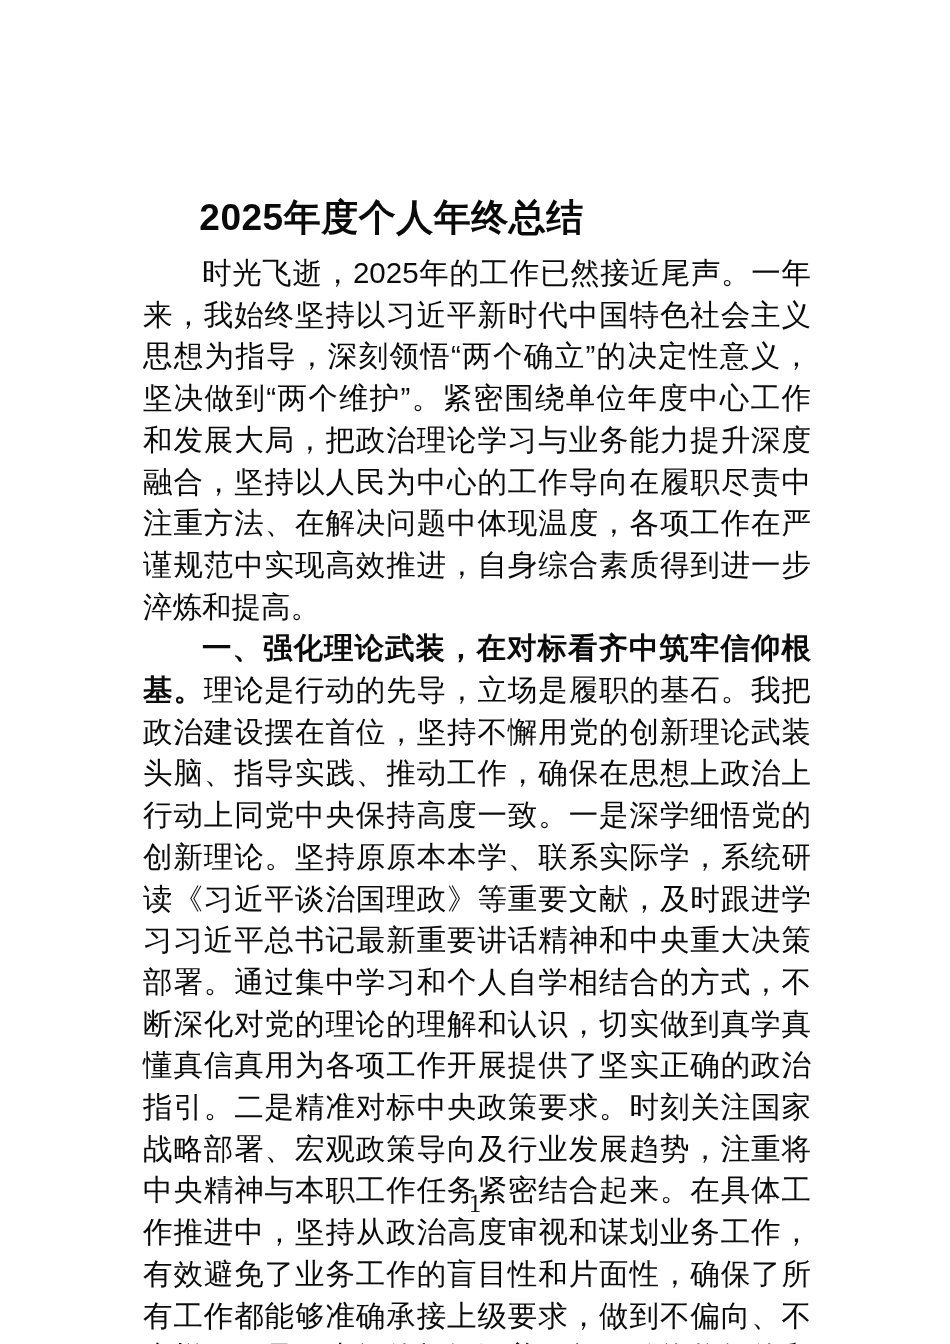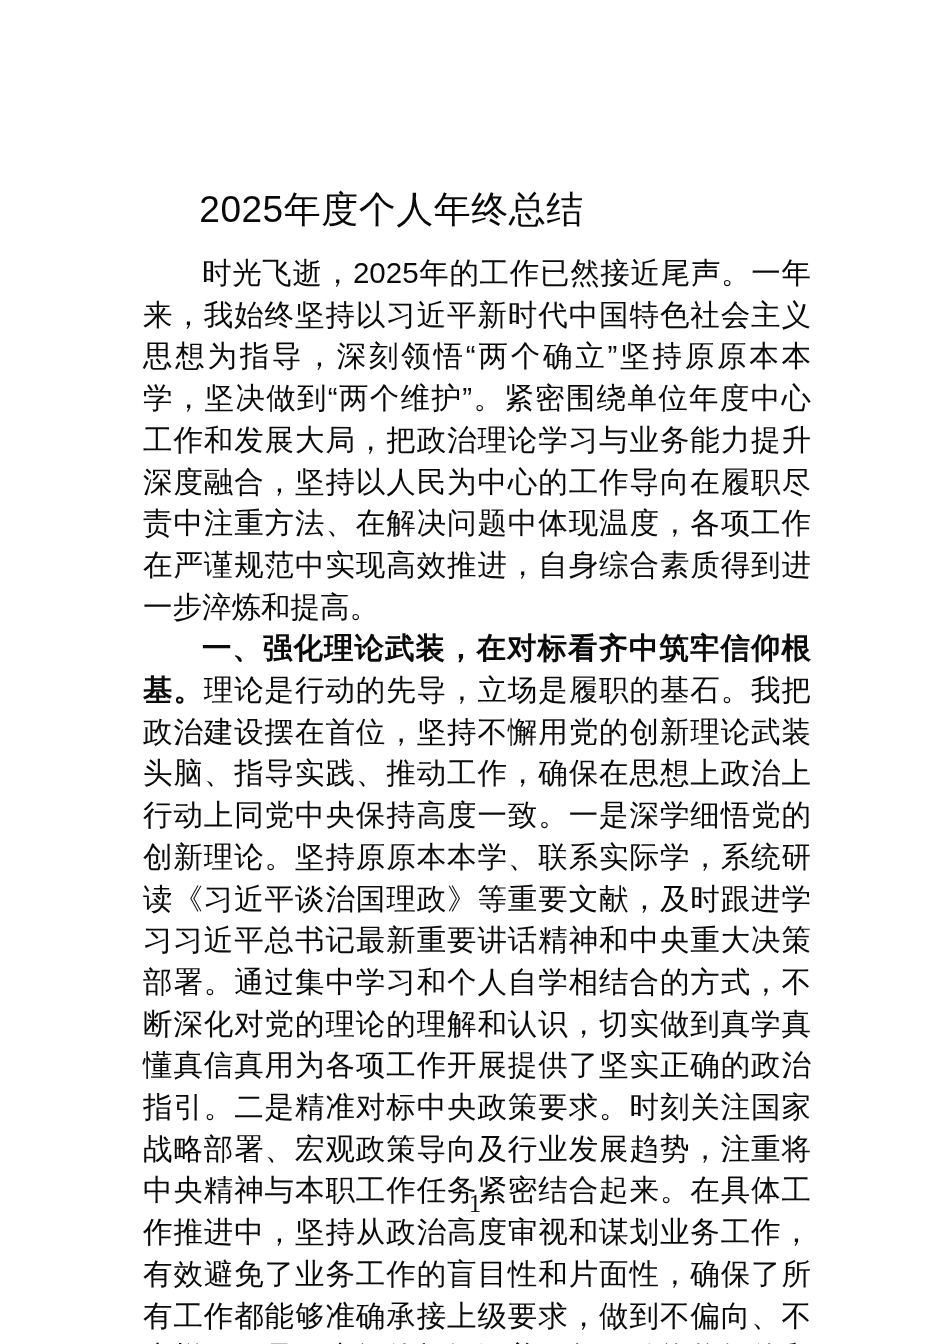--- a/index.html
+++ b/index.html
@@ -18,27 +18,27 @@
 
   .page {
     position: absolute;
     inset: 0;
     background: #fff;
   }
 
   
   .doc-title {
     position: absolute;
-    top: 160px;
+    top: 168px;
     left: 0;
     width: 783px;
     text-align: center;
     font-family: "Liberation Sans", "DejaVu Sans", sans-serif;
     font-size: 37px;
-    font-weight: 400;
+    font-weight: 700;
     letter-spacing: 0.5px;
     line-height: 50px;
     color: #0a0a0a;
     white-space: nowrap;
   }
 
   
   .body-block {
     position: absolute;
     top: 252px;
@@ -82,21 +82,21 @@
 </style>
 </head>
 <body>
 
 <div class="page">
 
   <h1 class="doc-title">2025年度个人年终总结</h1>
 
   <div class="body-block">
 
-    <p class="para"><span>时光飞逝，2025年的工作已然接近尾声。一年来，我始终坚持以习近平新时代中国特色社会主义思想为指导，深刻领悟“两个确立”坚持原原本本学，坚决做到“两个维护”。紧密围绕单位年度中心工作和发展大局，把政治理论学习与业务能力提升深度融合，坚持以人民为中心的工作导向在履职尽责中注重方法、在解决问题中体现温度，各项工作在严谨规范中实现高效推进，自身综合素质得到进一步淬炼和提高。</span></p>
+    <p class="para"><span>时光飞逝，2025年的工作已然接近尾声。一年来，我始终坚持以习近平新时代中国特色社会主义思想为指导，深刻领悟“两个确立”的决定性意义，坚决做到“两个维护”。紧密围绕单位年度中心工作和发展大局，把政治理论学习与业务能力提升深度融合，坚持以人民为中心的工作导向在履职尽责中注重方法、在解决问题中体现温度，各项工作在严谨规范中实现高效推进，自身综合素质得到进一步淬炼和提高。</span></p>
 
     <p class="para"><span class="lead">一、强化理论武装，在对标看齐中筑牢信仰根基。</span><span>理论是行动的先导，立场是履职的基石。我把政治建设摆在首位，坚持不懈用党的创新理论武装头脑、指导实践、推动工作，确保在思想上政治上行动上同党中央保持高度一致。一是深学细悟党的创新理论。坚持原原本本学、联系实际学，系统研读《习近平谈治国理政》等重要文献，及时跟进学习习近平总书记最新重要讲话精神和中央重大决策部署。通过集中学习和个人自学相结合的方式，不断深化对党的理论的理解和认识，切实做到真学真懂真信真用为各项工作开展提供了坚实正确的政治指引。二是精准对标中央政策要求。时刻关注国家战略部署、宏观政策导向及行业发展趋势，注重将中央精神与本职工作任务紧密结合起来。在具体工作推进中，坚持从政治高度审视和谋划业务工作，有效避免了业务工作的盲目性和片面性，确保了所有工作都能够准确承接上级要求，做到不偏向、不走样。三是严肃纪律规矩涵养正气。始终将纪律和规矩挺在前面，认真学习党纪法规，强化自我约束和自我监督。在日常工作中，坚决贯彻民主集中制原则，严格按照制度和</span></p>
 
   </div>
 
   <div class="page-number">1</div>
 
 </div>
 
 </body></html>

